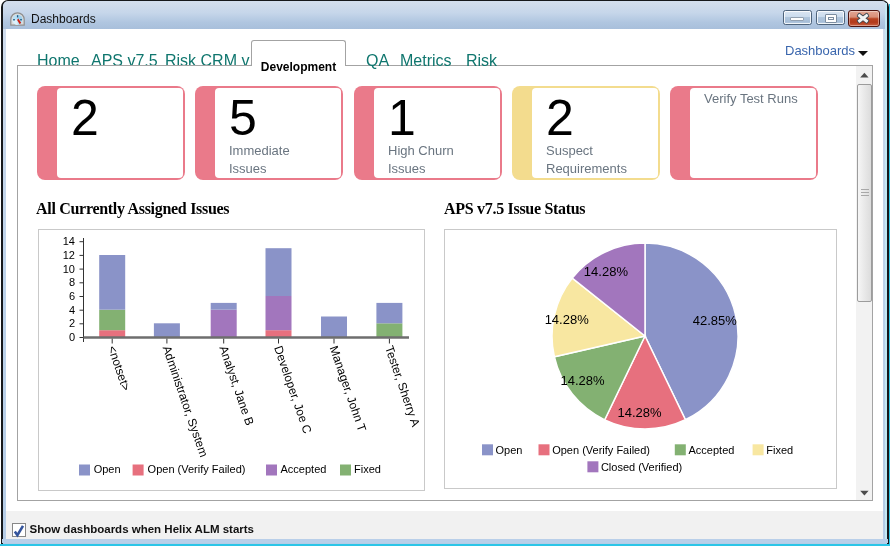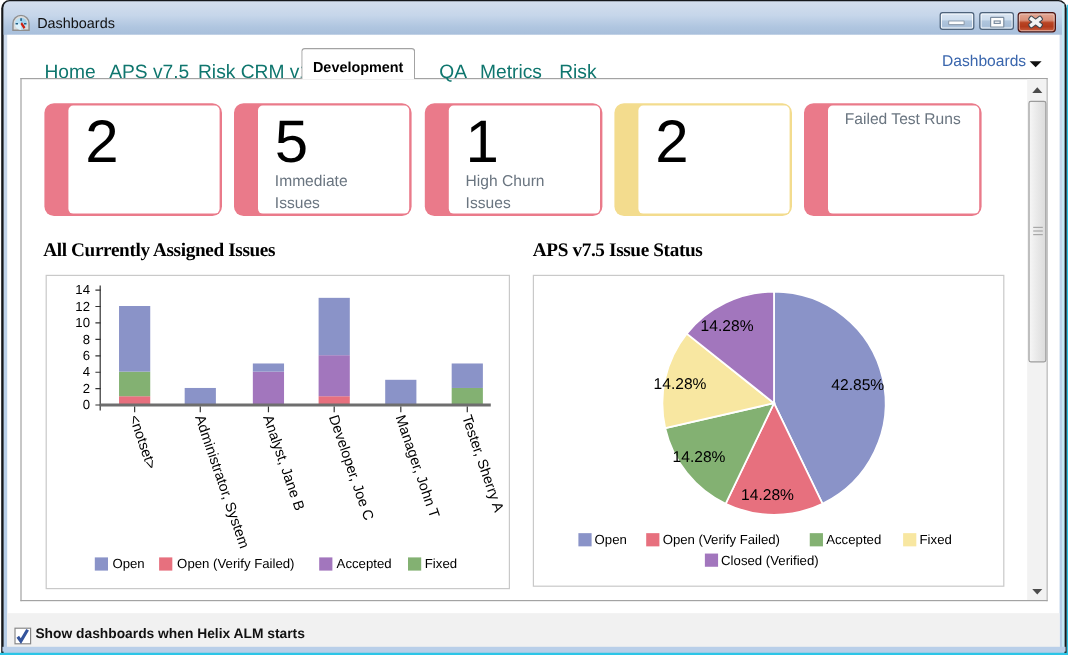--- a/index.html
+++ b/index.html
@@ -15,21 +15,21 @@
 
 #title { position:absolute; left:31px; top:12px; font-size:12px; color:#111; }
 .wbtn { position:absolute; top:10px; height:15px; border-radius:2.5px; border:1px solid #4e637b; }
 #btnmin { left:783px; width:29px; }
 #btnmax { left:816px; width:29px; }
 #btnmin, #btnmax { background:linear-gradient(#dae5f2 0%, #cdddee 42%, #b0c6dd 50%, #a7bed8 82%, #bacee3 100%); box-shadow:inset 0 0 0 1px rgba(255,255,255,0.8); }
 #btncls { left:848px; top:9.5px; width:31.5px; height:17.5px; background:linear-gradient(#e2a694 0%, #d98f78 40%, #b94423 52%, #b23a1c 75%, #cb6040 100%); border:1.8px solid #4e1410; border-radius:3px; box-shadow:inset 0 0 0 1px rgba(255,255,255,0.4); }
 
 .tab { position:absolute; top:52px; font-size:16px; color:#0f766e; }
 #paneline { position:absolute; left:17px; top:65px; width:856px; height:1px; background:#a3a3a3; }
-#devtab { position:absolute; left:251px; top:40px; width:95px; height:26px; background:#fff; border:1px solid #a3a3a3; border-bottom:none; border-radius:3px 3px 0 0; text-align:center; font-weight:bold; font-size:12px; color:#000; padding-top:8px; }
+#devtab { position:absolute; left:251px; top:40px; width:95px; height:26px; background:#fff; border:1px solid #a3a3a3; border-bottom:none; border-radius:3px 3px 0 0; text-align:center; font-weight:bold; font-size:12px; color:#000; padding-top:19px; }
 #ddmenu { position:absolute; left:785px; top:43px; font-size:13px; color:#3a66ad; }
 #ddarrow { position:absolute; left:858px; top:50.5px; width:0; height:0; border-left:5.2px solid transparent; border-right:5.2px solid transparent; border-top:5.6px solid #111; }
 
 #paneL { position:absolute; left:17px; top:65px; width:1px; height:436px; background:#a3a3a3; }
 #paneR { position:absolute; left:872px; top:65px; width:1px; height:436px; background:#a3a3a3; }
 #paneB { position:absolute; left:17px; top:500px; width:856px; height:1px; background:#a3a3a3; }
 
 .card { position:absolute; top:86px; width:148px; height:94px; border-radius:8px; }
 .card .inner { position:absolute; left:20px; top:2px; right:2px; bottom:2px; background:#fff; border-radius:4px; padding:4px 0 0 14px; }
 .card .num { font-size:50px; color:#000; line-height:52px; }
@@ -116,25 +116,26 @@
   </div>
 <div class="card red" style="left:354px">
     <div class="inner">
       <div class="num">1</div>
       <div class="lbl">High Churn<br>Issues</div>
     </div>
   </div>
 <div class="card yellow" style="left:512px">
     <div class="inner">
       <div class="num">2</div>
+      <div class="lbl">Suspect<br>Requirements</div>
     </div>
   </div>
 <div class="card red" style="left:670px">
     <div class="inner">
-      <div class="lbl">Failed Test Runs</div>
+      <div class="lbl">Verify Test Runs</div>
     </div>
   </div>
 
 <div class="sect" style="left:36px">All Currently Assigned Issues</div>
 <div class="sect" style="left:444px">APS v7.5 Issue Status</div>
 
 <div id="barpanel">
 <svg width="385" height="260" viewBox="0 0 385 260">
   <g font-size="11" fill="#000" text-anchor="end">
     <text x="36" y="111">0</text>

